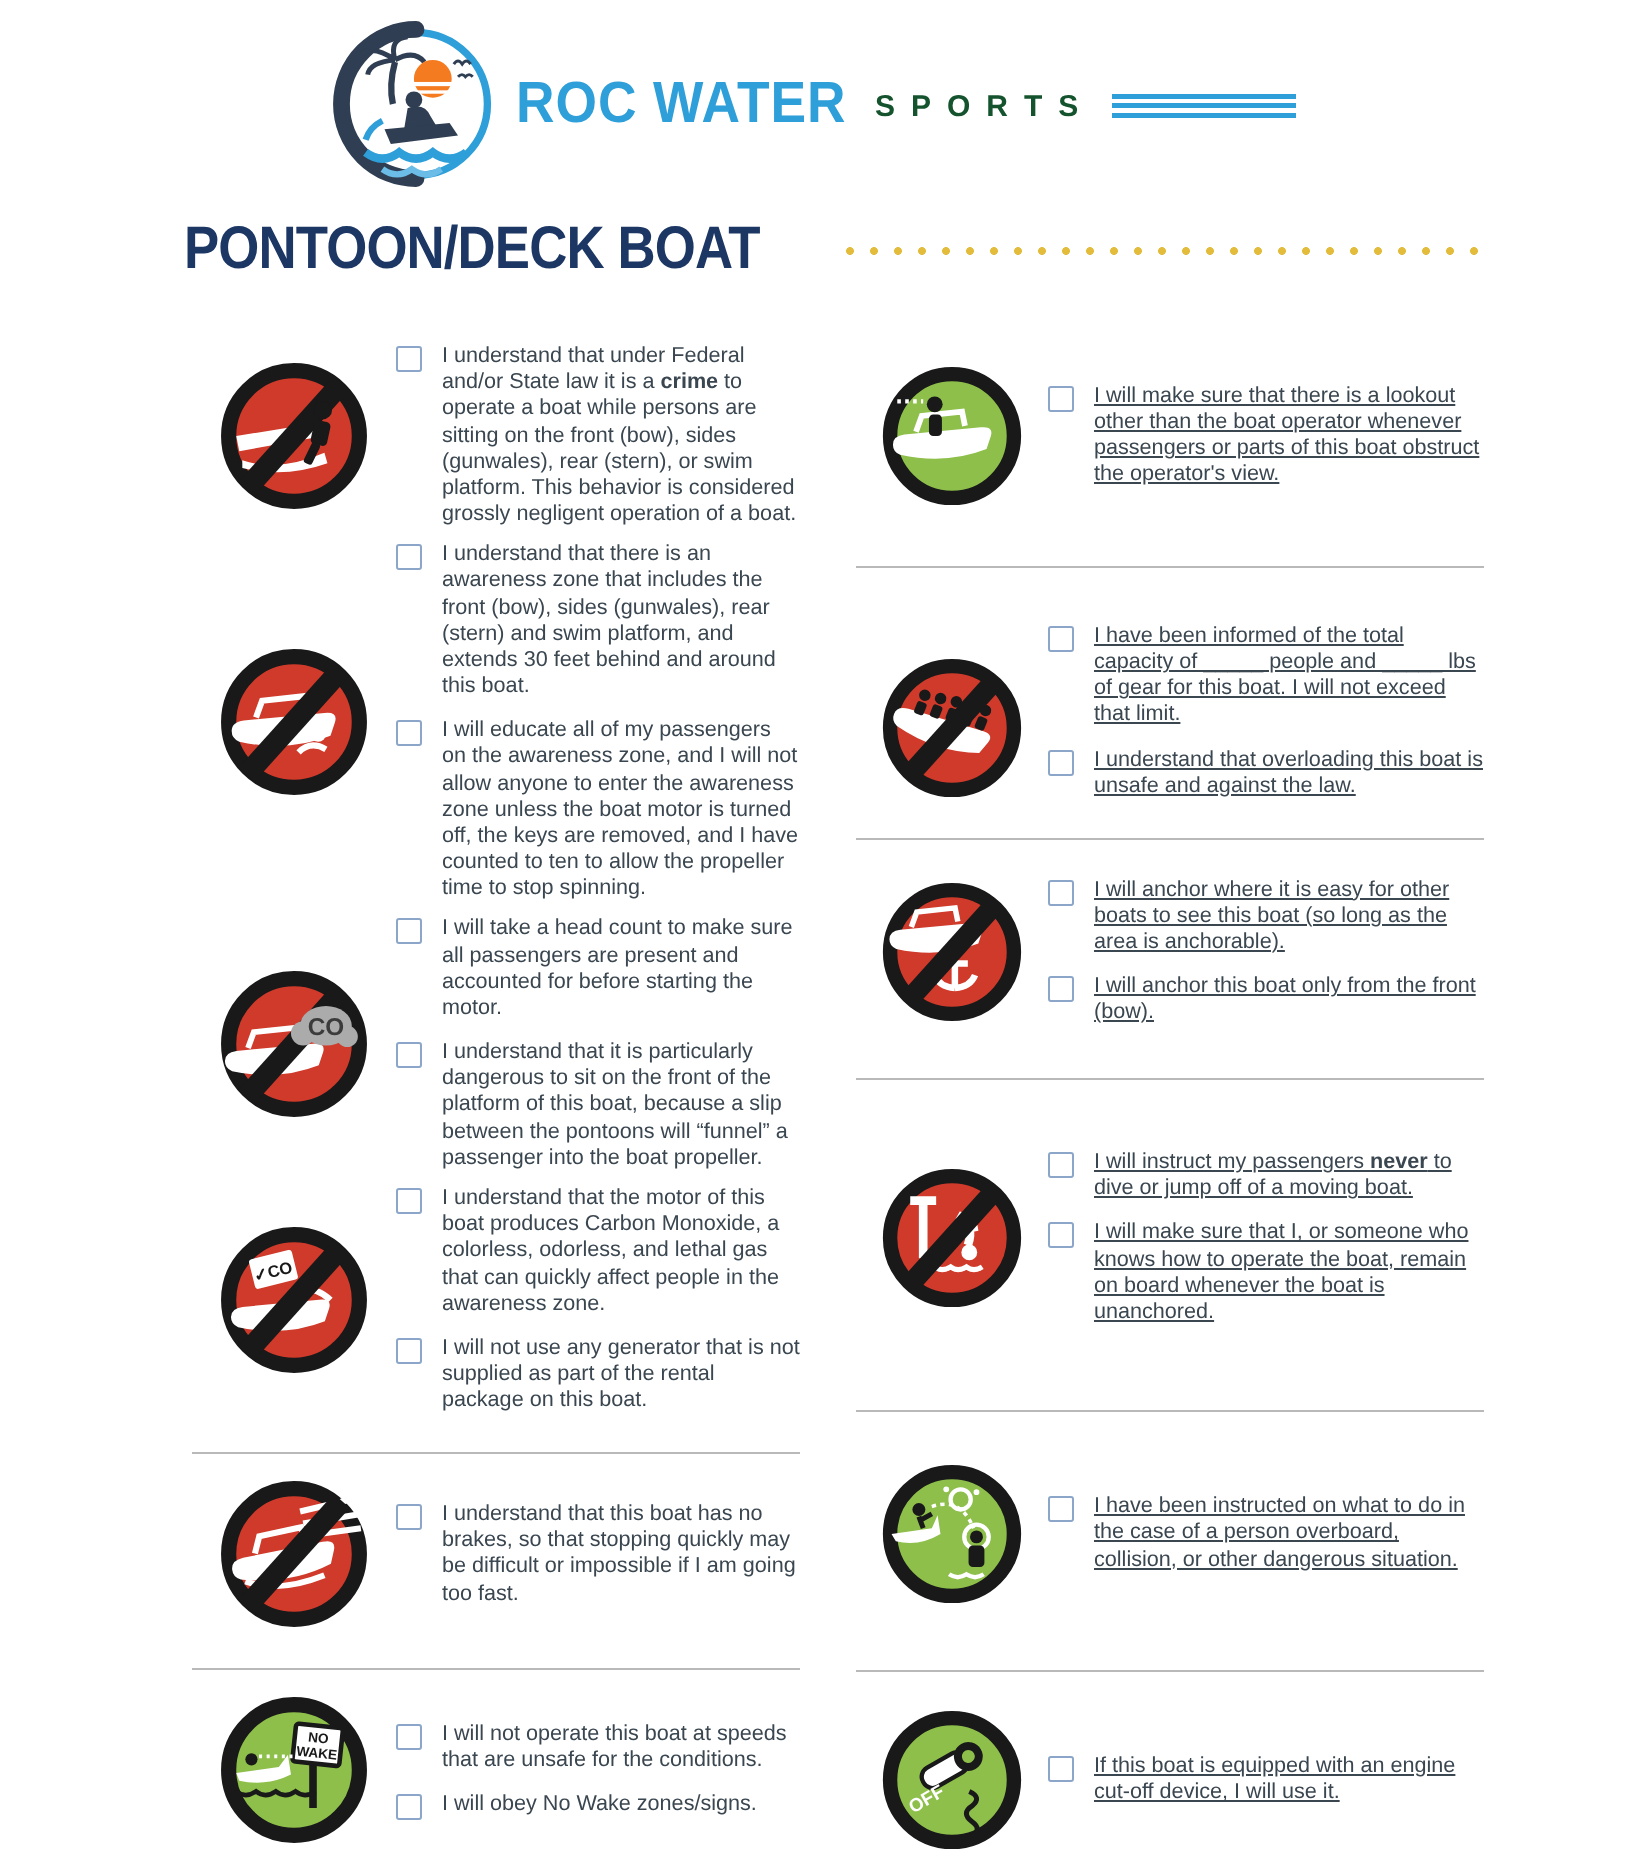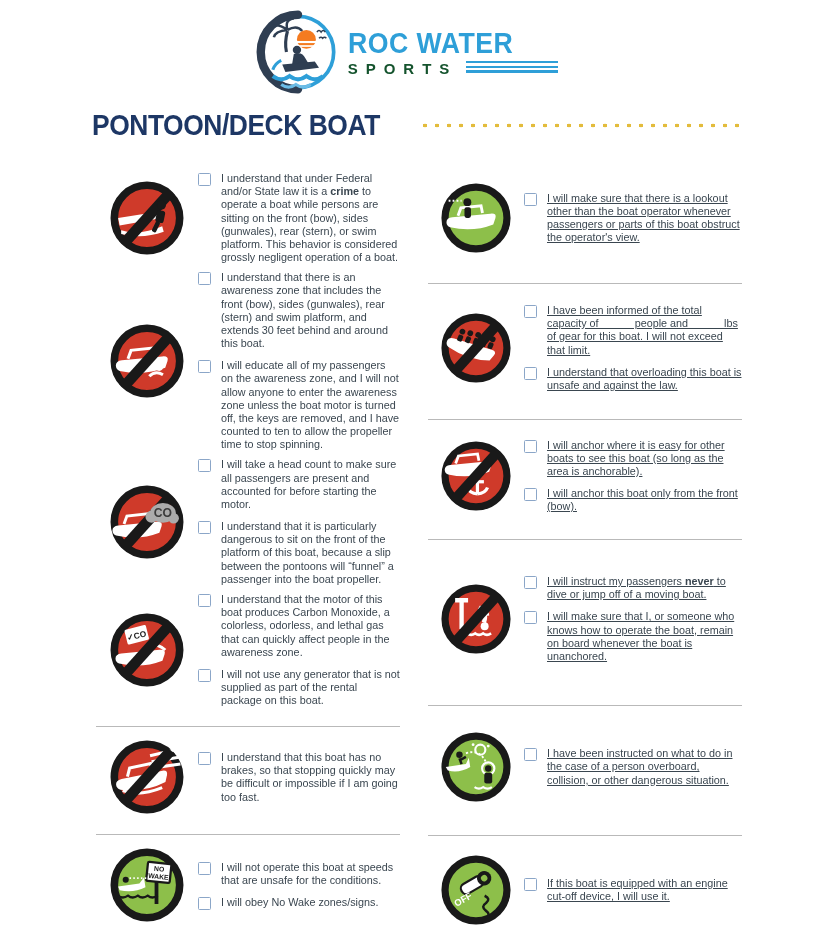--- a/index.html
+++ b/index.html
@@ -2,21 +2,21 @@
 <html><head>
 <meta charset="utf-8">
 <style>
   html,body{margin:0;padding:0;background:#fff;}
   body{width:814px;height:934px;overflow:hidden;font-family:"Liberation Sans",sans-serif;-webkit-font-smoothing:antialiased;}
   .page{position:relative;width:814px;height:934px;background:#fff;}
 
   
   .header{display:flex;justify-content:center;align-items:center;padding-top:6px;height:92px;}
   .logo{display:flex;align-items:center;gap:8px;}
-  .logo-text{display:flex;flex-direction:column;justify-content:center;}
+  .logo-text{display:flex;flex-direction:row;justify-content:center;}
   .logo-line1{font-size:29px;font-weight:bold;color:#2E9FD8;line-height:1;transform:scaleX(.92);transform-origin:left;letter-spacing:.5px;}
   .logo-line2-row{display:flex;align-items:center;gap:9px;margin-top:3px;}
   .logo-line2{font-size:15px;font-weight:bold;color:#14532d;letter-spacing:8px;line-height:1;}
   .logo-waves{width:92px;height:14px;background:repeating-linear-gradient(#2E9FD8 0 2.4px,transparent 2.4px 4.7px);}
 
   
   .title-row{display:flex;align-items:center;gap:20px;padding:12px 72px 0 92px;justify-content:flex-end;}
   .title-row h1{margin:0;font-size:30px;line-height:1;color:#1D3765;font-weight:800;letter-spacing:-.5px;transform:scaleX(.88);transform-origin:left;white-space:nowrap;}
   .dots{flex:1;height:5px;margin-left:-24px;background-image:radial-gradient(circle,#E3BC3C 1.8px,transparent 2.1px);background-size:12px 5px;background-repeat:repeat-x;background-position:4px 50%;}
 
@@ -37,21 +37,21 @@
   .item{display:flex;gap:10px;margin:0 0 9px 0;}
   .item:last-child{margin-bottom:0;}
   .checkbox{flex:none;width:11px;height:11px;margin-top:1px;border:1.6px solid #8BA6C8;border-radius:1.5px;background:#fff;cursor:pointer;}
   .txt{margin:0;font-size:10.8px;line-height:1.22;color:#3A4650;}
   .txt strong{font-weight:bold;}
 
   .divider{border:0;border-top:1px solid #B9B9B9;margin:12px 0;width:100%;}
 
   
   #col-right .group:nth-of-type(1){min-height:92px;}
-  #col-right .group:nth-of-type(2){min-height:104px;}
+  #col-right .group:nth-of-type(2){min-height:104px;align-items:flex-end;}
   #col-right .group:nth-of-type(3){min-height:88px;align-items:center;}
   #col-right .group:nth-of-type(4){min-height:134px;}
   #col-right .group:nth-of-type(5){min-height:98px;}
   #col-right .group:nth-of-type(6){min-height:84px;}
   #col-right .group:nth-of-type(7){min-height:40px;align-items:flex-start;}
   #col-right .txt{max-width:196px;text-decoration:underline;}
   #col-right .group:nth-of-type(7) .txt{max-width:280px;}
   #col-left .txt{max-width:184px;}
 </style>
 </head>

